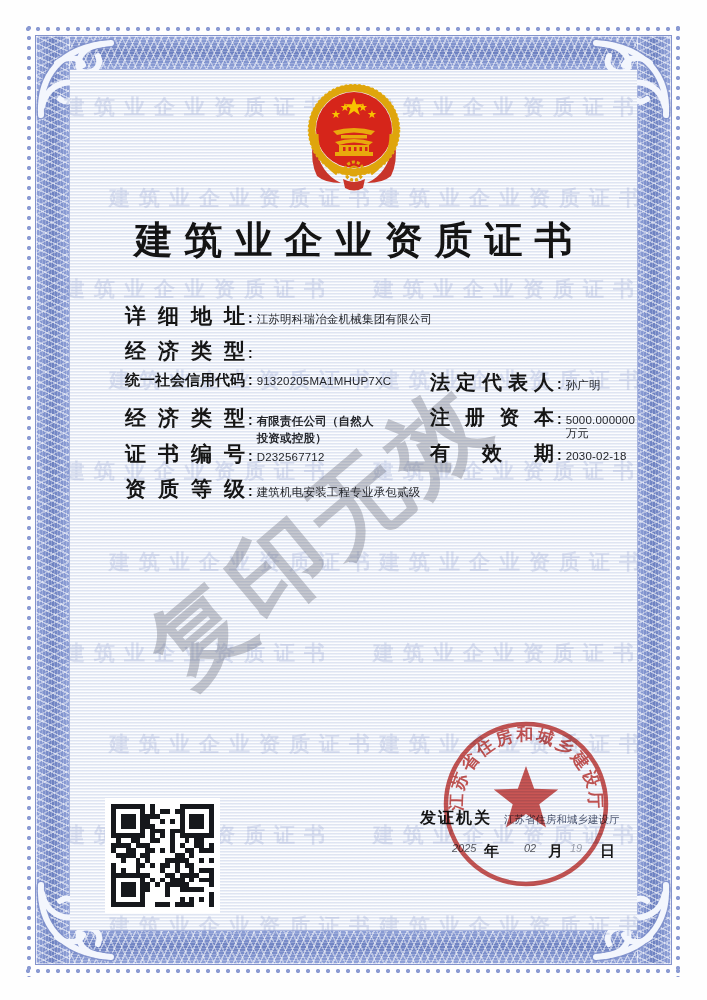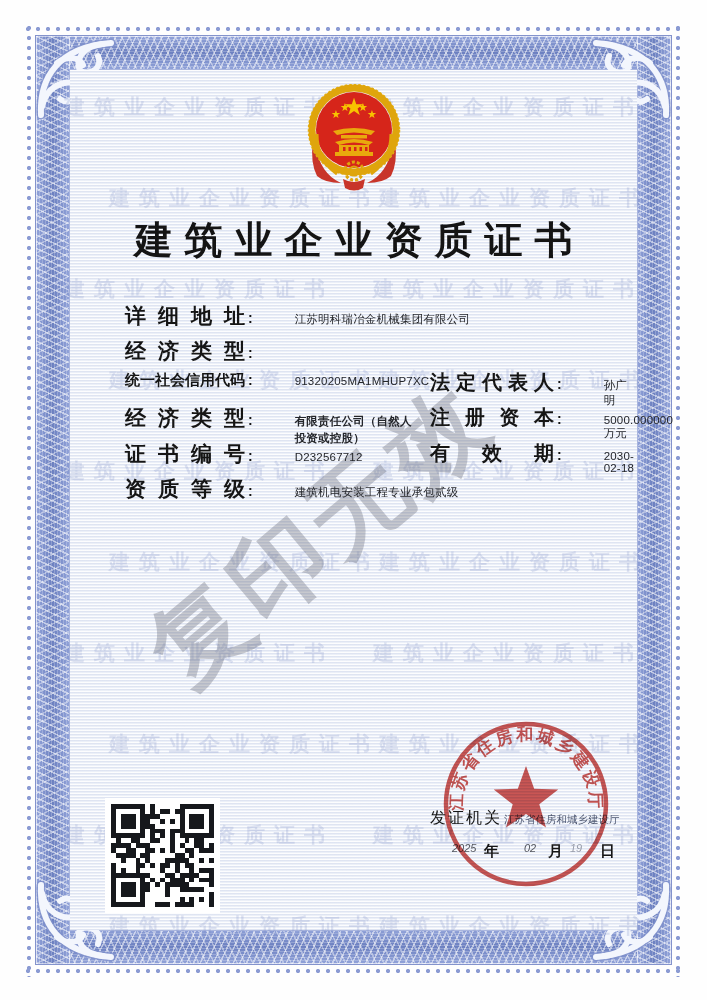--- a/index.html
+++ b/index.html
@@ -55,32 +55,32 @@
   
   .emblem{position:absolute;left:235px;top:14px;width:98px;height:112px;z-index:3;}
   .title{position:absolute;left:0;right:0;top:145px;text-align:center;font-size:38px;
     font-weight:900;letter-spacing:12px;padding-left:12px;color:#141414;z-index:3;}
   
   .row{position:absolute;left:55px;right:4px;display:flex;align-items:baseline;z-index:3;}
   .lbl{flex:0 0 120px;font-size:21px;font-weight:700;color:#151515;
        text-align:justify;text-align-last:justify;text-justify:inter-character;line-height:1.05;}
   .lbl.long{font-size:15px;font-weight:700;}
   .cln{font-weight:700;font-size:14px;margin:0 4px 0 3px;color:#151515;}
-  .val{font-size:11.5px;color:#24262b;letter-spacing:.2px;margin-left:38px;}
+  .val{font-size:11.5px;color:#24262b;letter-spacing:.2px;}
   .c2{position:absolute;left:305px;display:flex;align-items:baseline;}
   .c2 .lbl{flex:0 0 124px;font-size:20px;}
   .vwrap{flex:0 0 128px;line-height:1.5;font-weight:bold;}
   
   .qr{position:absolute;left:35px;top:728px;width:115px;height:115px;background:#fff;
       padding:6px;box-sizing:border-box;z-index:4;}
   .qr-grid{display:grid;width:103px;height:103px;grid-template-columns:repeat(21,1fr);
       grid-template-rows:repeat(21,1fr);}
   .qm{background:#16181c;}
-  .issuer-label{position:absolute;left:350px;top:738px;font-size:16px;font-weight:400;
-      letter-spacing:2px;color:#151515;z-index:3;margin-left:10px;}
+  .issuer-label{position:absolute;left:350px;top:738px;font-size:16px;font-weight:700;
+      letter-spacing:2px;color:#151515;z-index:3;}
   .issuer-value{position:absolute;left:434px;top:743px;font-size:10.5px;color:#4c5670;z-index:3;}
   .dt{position:absolute;top:772px;z-index:3;}
   .dt.num{font-size:11px;color:#53565e;font-style:italic;}
   .dt.unit{font-size:15px;font-weight:800;color:#151515;}
   .dt.light{color:#979caa;}
   .seal{position:absolute;left:368px;top:646px;width:176px;height:176px;z-index:5;
         opacity:.88;mix-blend-mode:multiply;}
 </style>
 </head>
 <body>

